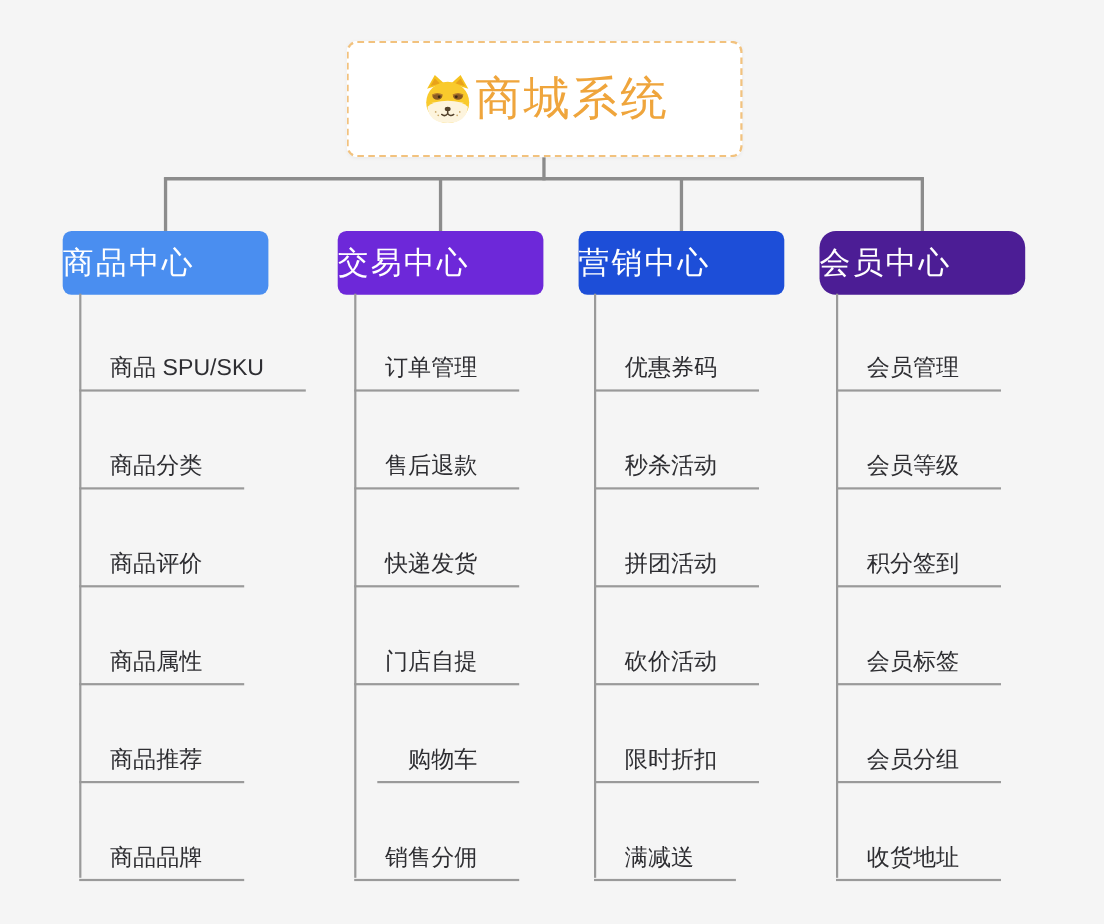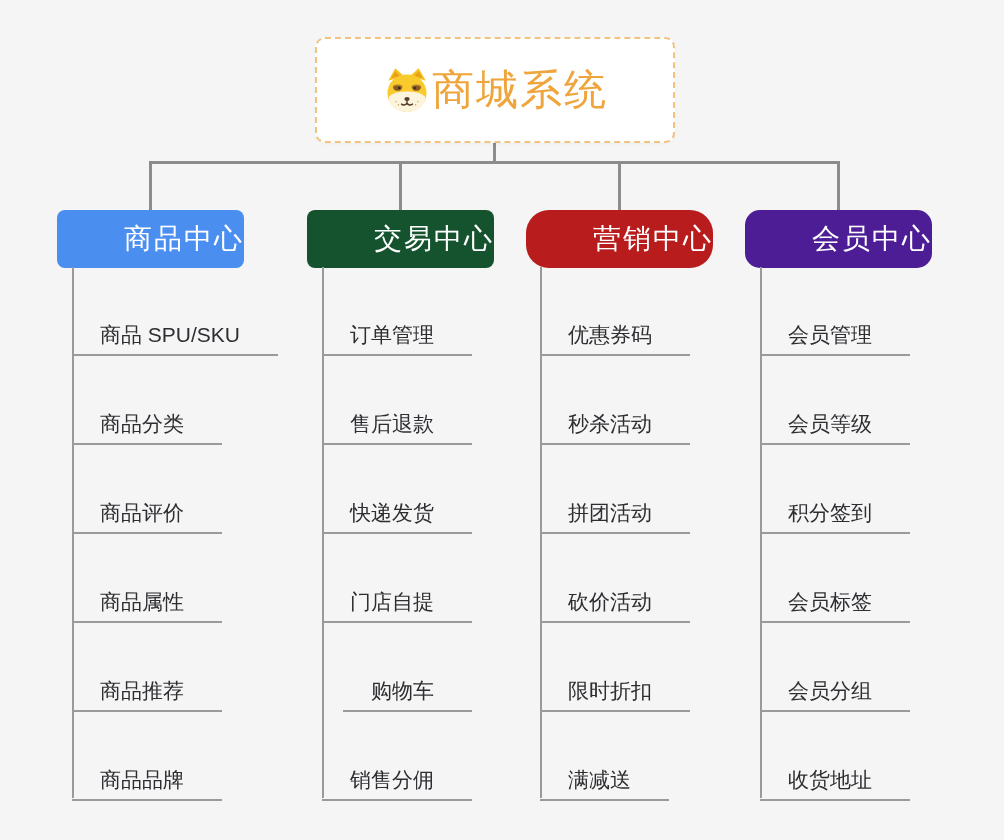--- a/index.html
+++ b/index.html
@@ -24,21 +24,21 @@
   }
   .root-icon{width:50px;height:50px;flex:0 0 auto;}
 
   
   .conn{position:absolute;background:#8c8c8c;}
   .conn.rounded{border-radius:2px;}
 
   
   .branch-header{
     position:absolute;top:210px;width:187px;height:58px;
-    border-radius:8px;display:flex;align-items:center;justify-content:flex-end;
+    border-radius:8px;display:flex;align-items:center;justify-content:flex-start;
     color:#ffffff;font-size:28px;letter-spacing:2px;white-space:nowrap;
     box-sizing:border-box;
   }
   .bh-0{left:57px;}  .bh-1{left:307px;}  .bh-2{left:526px;}  .bh-3{left:745px;}
 
   
   .column{
     position:absolute;top:267px;
     display:flex;flex-direction:column;align-items:flex-start;
   }
@@ -93,24 +93,24 @@
       <circle cx="21" cy="51" r="1" fill="#caa96a"></circle>
       <circle cx="46" cy="47" r="1" fill="#caa96a"></circle>
       <circle cx="43" cy="51" r="1" fill="#caa96a"></circle>
     </svg>
     <span class="root-title">商城系统</span>
   </div>
 
   <div class="branch-header bh-0" style="background: rgb(74, 142, 240);">
     <span>商品中心</span>
   </div>
-  <div class="branch-header bh-1" style="background: #14532d;">
+  <div class="branch-header bh-1" style="background: #6d28d9;">
     <span>交易中心</span>
   </div>
-  <div class="branch-header bh-2" style="background: #b91c1c; border-radius: 23px;">
+  <div class="branch-header bh-2" style="background: #1d4ed8;">
     <span>营销中心</span>
   </div>
   <div class="branch-header bh-3" style="background: #4c1d95; border-radius: 15px;">
     <span>会员中心</span>
   </div>
 
   <div class="column col-0">
     <div class="vline"></div>
     <div class="leaf">商品 SPU/SKU</div>
     <div class="leaf">商品分类</div>

